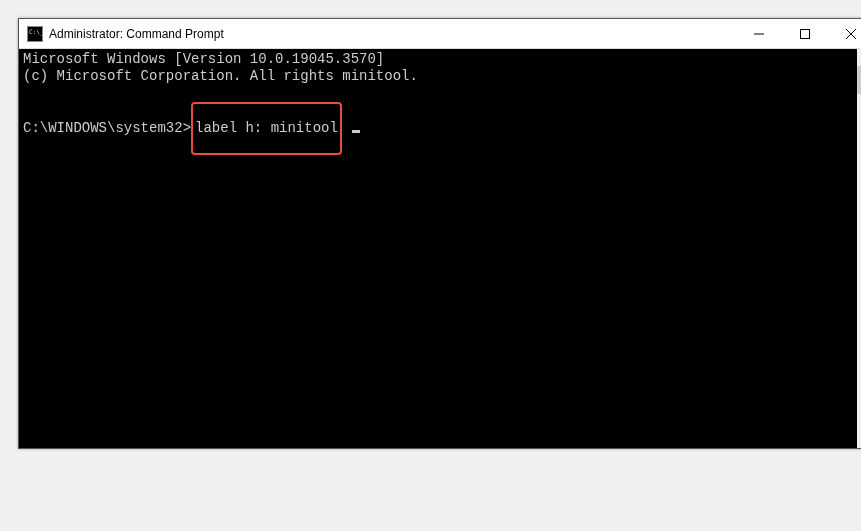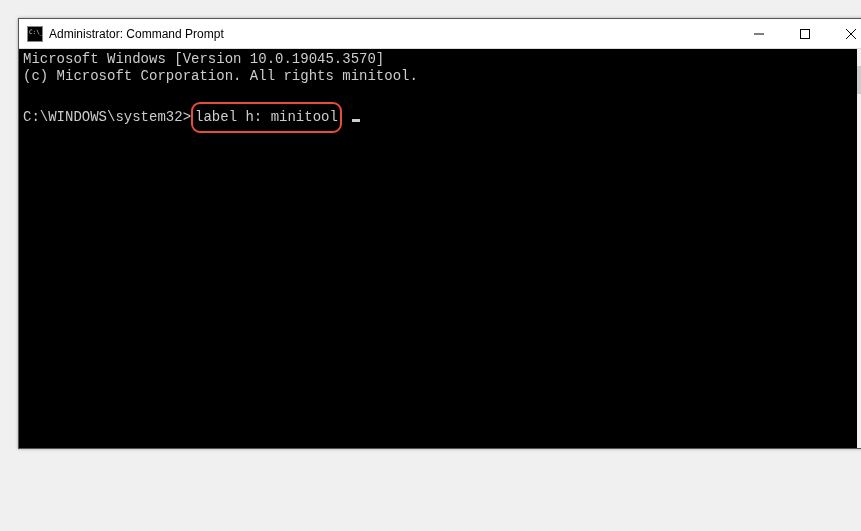--- a/index.html
+++ b/index.html
@@ -131,22 +131,22 @@
       width: 17px;
       height: 28px;
       background: #cdcdcd;
       cursor: pointer;
     }
     .prompt-line {
       display: inline;
     }
     .highlight-box {
       border: 2px solid #e74c3c;
-      border-radius: 9px;
-      padding: 5px 2px;
+      border-radius: 4px;
+      padding: 16px 2px;
       display: inline-block;
       line-height: 17px;
     }
     .cursor {
       display: inline-block;
       width: 8px;
       height: 3px;
       background: #ccc;
       vertical-align: baseline;
       margin-left: 2px;

